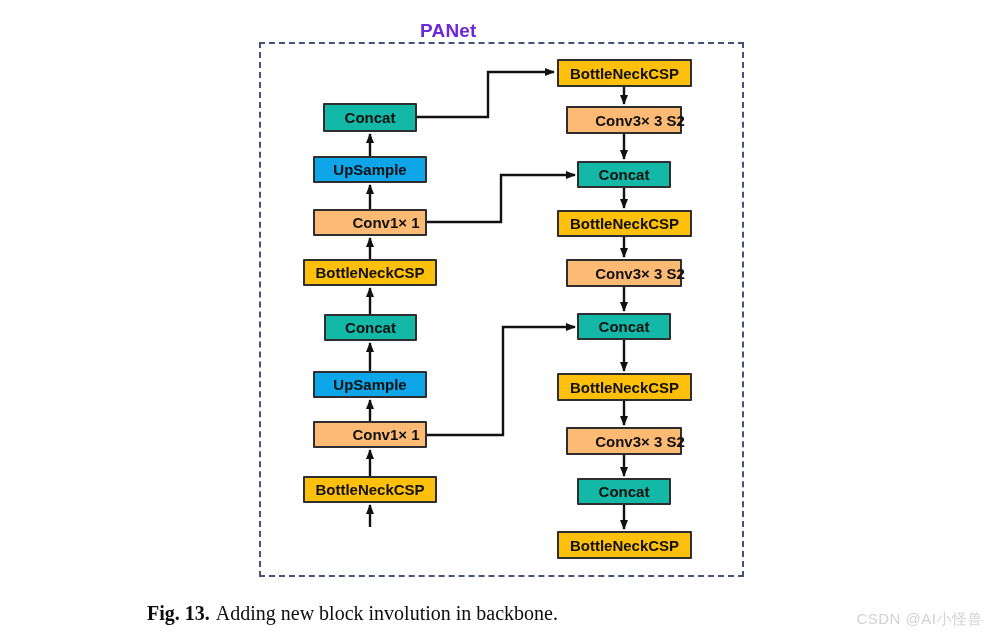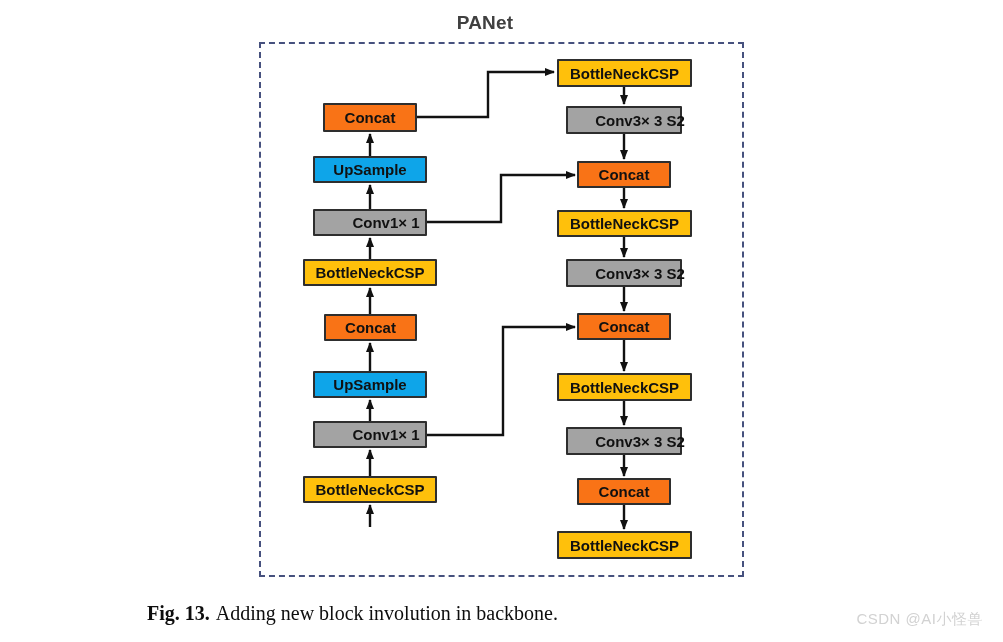--- a/index.html
+++ b/index.html
@@ -6,25 +6,25 @@
   .page {
     position: relative;
     width: 1003px;
     height: 642px;
     background: #ffffff;
     font-family: "Liberation Sans", sans-serif;
     overflow: hidden;
   }
   .diagram-title {
     position: absolute;
-    left: 420px; top: 12px; width: 130px;
-    text-align: center;
+    left: 420px; top: 20px; width: 130px;
+    text-align: left;
     font-size: 19px;
     font-weight: 700;
-    color: #404040;
+    color: #6d28d9;
     letter-spacing: 0.2px;
   }
   .frame {
     position: absolute;
     left: 259px; top: 42px;
     width: 485px; height: 535px;
     border: 2px dashed #46517e;
     box-sizing: border-box;
     background: transparent;
   }
@@ -34,23 +34,23 @@
     border: 2px solid #2e2e2e;
     border-radius: 1px;
     display: flex;
     align-items: center;
     justify-content: center;
     font-size: 15px;
     font-weight: 700;
     color: #111111;
     white-space: nowrap;
   }
-  .node.concat     { background: #f97316; }
+  .node.concat     { background: #14b8a6; }
   .node.upsample   { background: #0ea5e9; }
-  .node.conv       { background: #a3a3a3; padding-left: 32px; }
+  .node.conv       { background: #fdba74; padding-left: 32px; }
   .node.csp        { background: #ffc00b; }
   .node.involution { background: #c00505; }
   .edges-svg {
     position: absolute;
     left: 0; top: 0;
     width: 1003px; height: 642px;
     pointer-events: none;
   }
   .caption {
     position: absolute;

